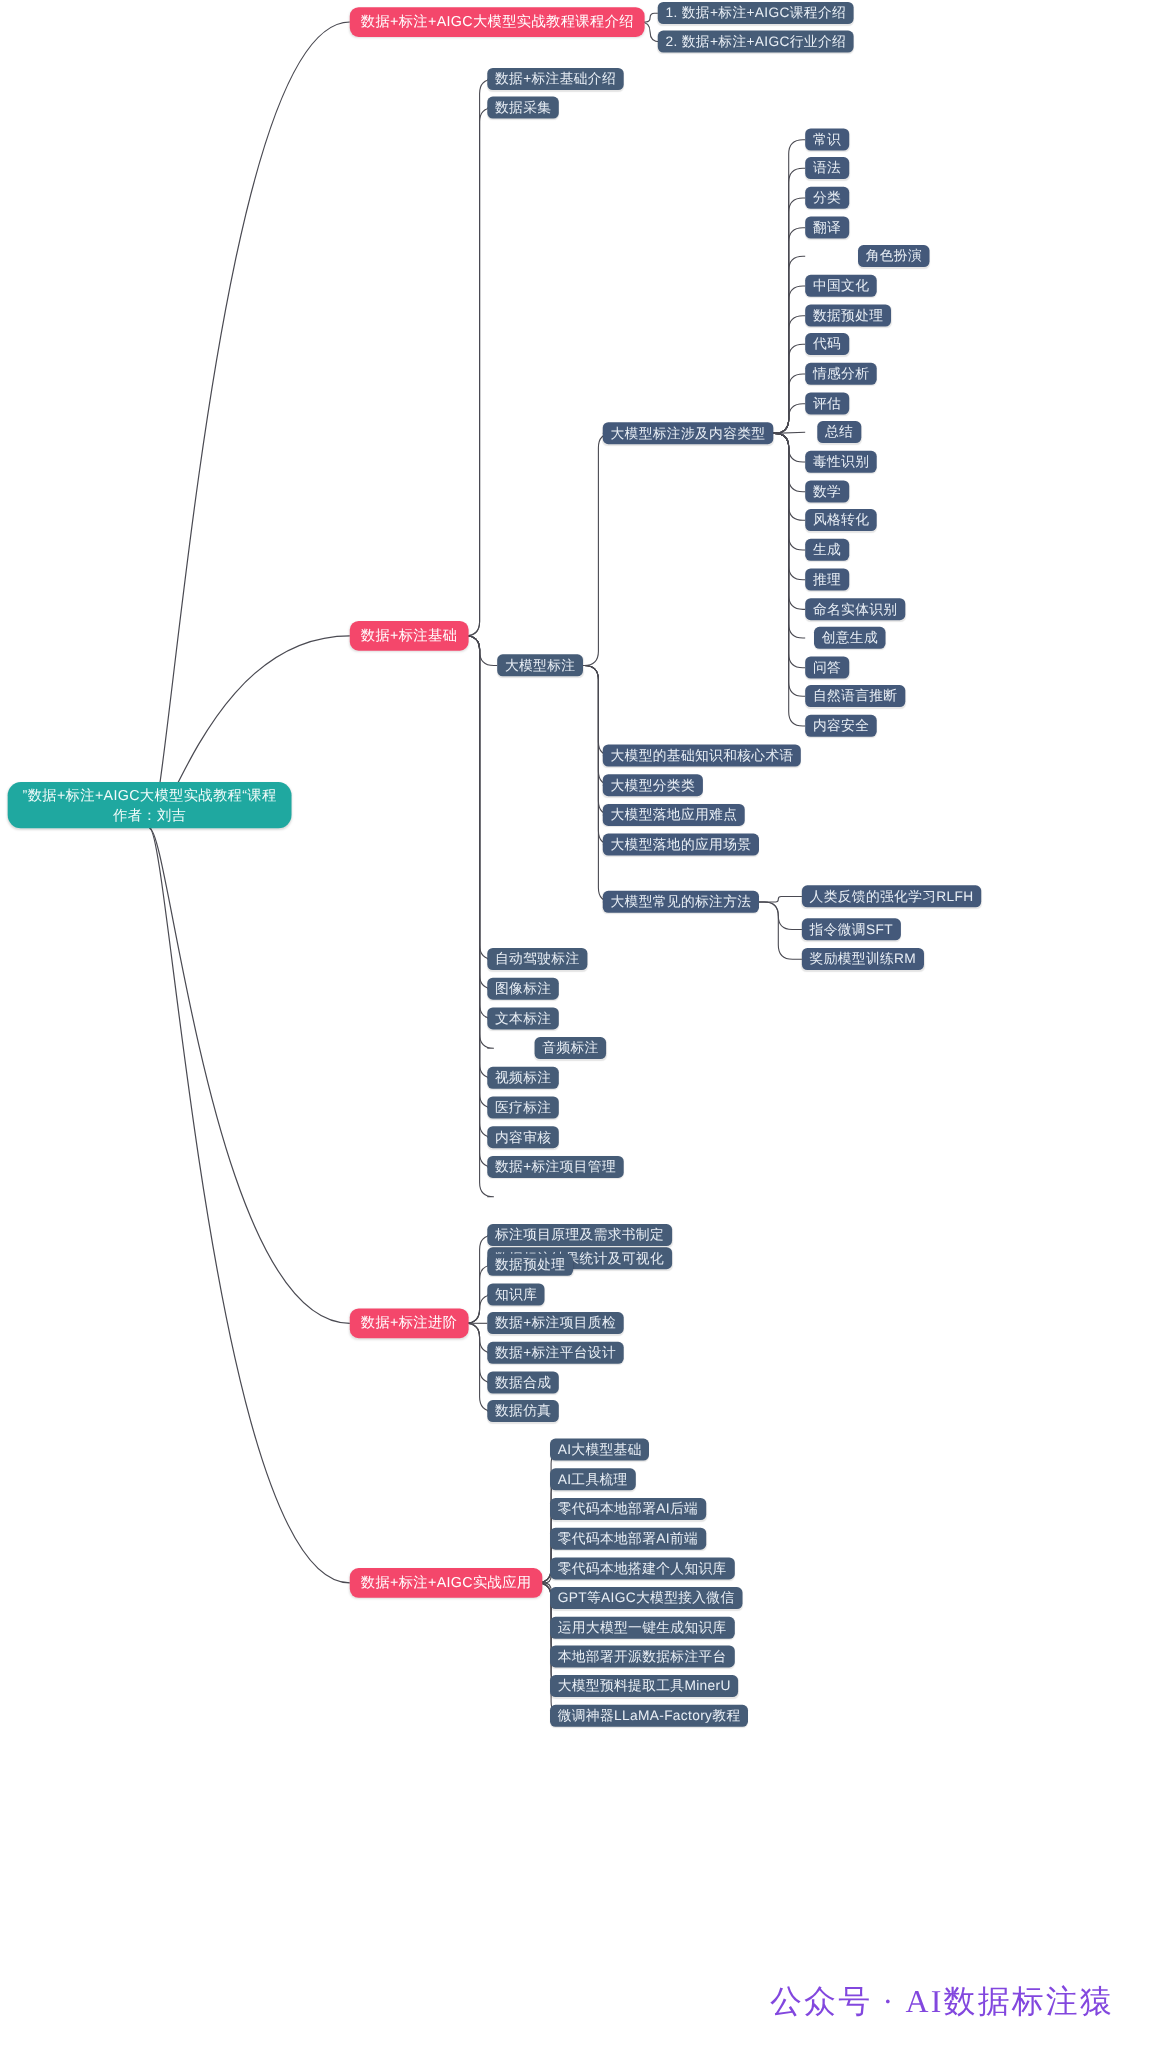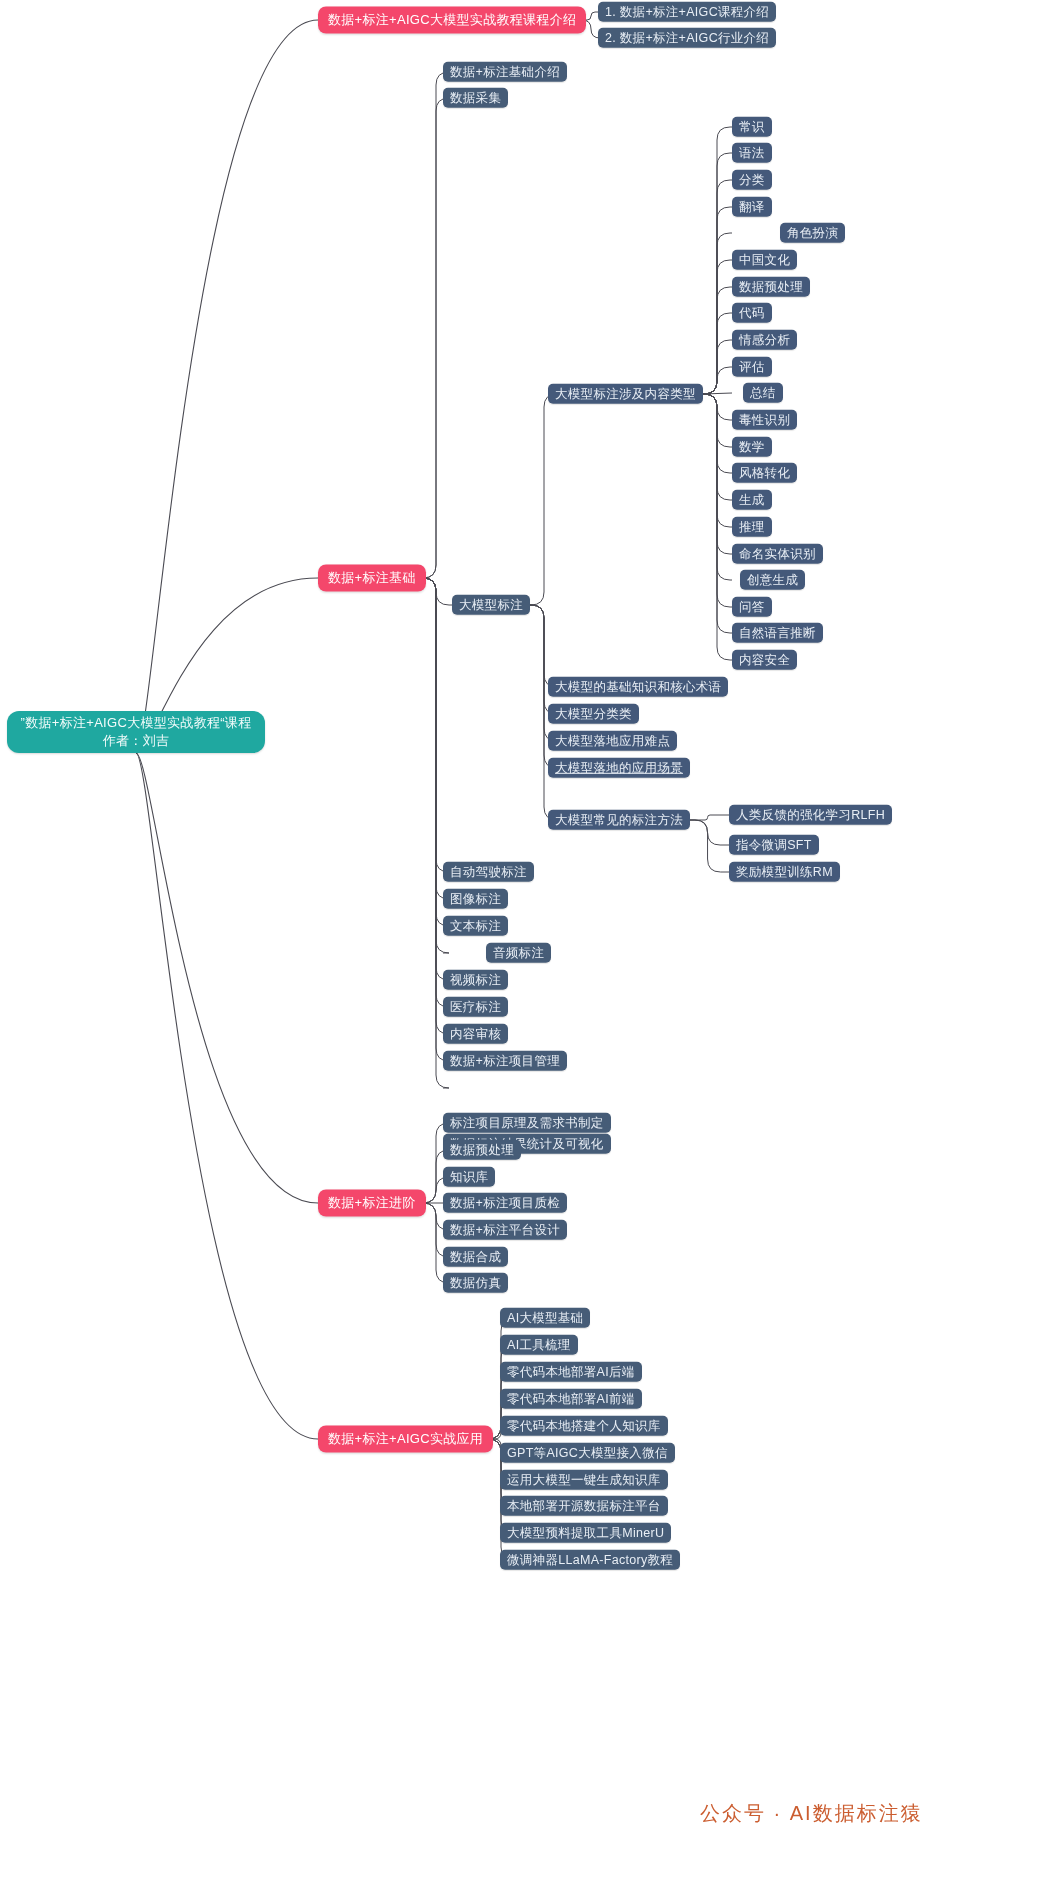--- a/index.html
+++ b/index.html
@@ -55,26 +55,26 @@
     background: #465c77;
     border-radius: 5px;
     font-size: 12.5px;
     padding: 3px 7px;
     color: #e8eef5;
     box-shadow: 0 1px 1px rgba(0,0,0,0.10);
   }
   .node.leaf.sub { background: #44597a; }
   .watermark {
     position: absolute;
-    font-size: 20px;
-    color: #c2410c;
+    font-size: 29px;
+    color: #6d28d9;
     opacity: 0.85;
     white-space: nowrap;
     letter-spacing: 2px;
-    font-family: Liberation Sans, sans-serif;
+    font-family: Liberation Serif, serif;
   }
 </style>
 </head>
 <body>
 
 <div id="canvas">
   <svg class="links" id="links-svg">
       <path d="M 136 753 C 154.2 753, 194.24 20, 318 20" fill="none" stroke="#4a4a52" stroke-width="1.1"></path>
       <path d="M 577 20 L 587 20 Q 591 20 591 16 L 591 16 Q 591 12 595 12 L 598 12" fill="none" stroke="#4a4a52" stroke-width="1"></path>
       <path d="M 577 20 L 582 20 Q 591 20 591 29 L 591 29 Q 591 38 600 38 L 598 38" fill="none" stroke="#4a4a52" stroke-width="1"></path>
@@ -237,21 +237,21 @@
       </div>
       <div class="node leaf sub" id="n29" style="left: 548px; top: 687px; transform: translateY(-50%);">
         <span>大模型的基础知识和核心术语</span>
       </div>
       <div class="node leaf sub" id="n30" style="left: 548px; top: 714px; transform: translateY(-50%);">
         <span>大模型分类类</span>
       </div>
       <div class="node leaf sub" id="n31" style="left: 548px; top: 741px; transform: translateY(-50%);">
         <span>大模型落地应用难点</span>
       </div>
-      <div class="node leaf sub" id="n32" style="left: 548px; top: 768px; transform: translateY(-50%); text-decoration: underline;">
+      <div class="node leaf sub" id="n32" style="left: 548px; top: 768px; transform: translateY(-50%);">
         <span>大模型落地的应用场景</span>
       </div>
       <div class="node leaf sub" id="n33" style="left: 548px; top: 820px; transform: translateY(-50%);">
         <span>大模型常见的标注方法</span>
       </div>
       <div class="node leaf sub" id="n34" style="left: 729px; top: 815px; transform: translateY(-50%);">
         <span>人类反馈的强化学习RLFH</span>
       </div>
       <div class="node leaf sub" id="n35" style="left: 729px; top: 845px; transform: translateY(-50%);">
         <span>指令微调SFT</span>

